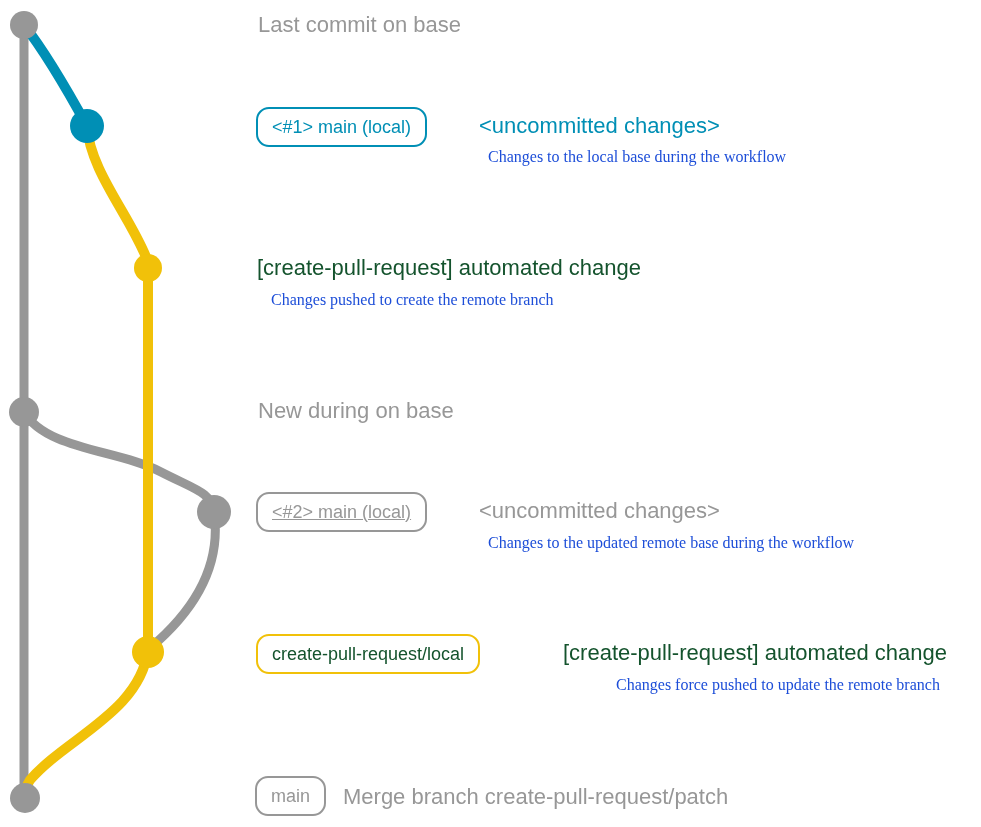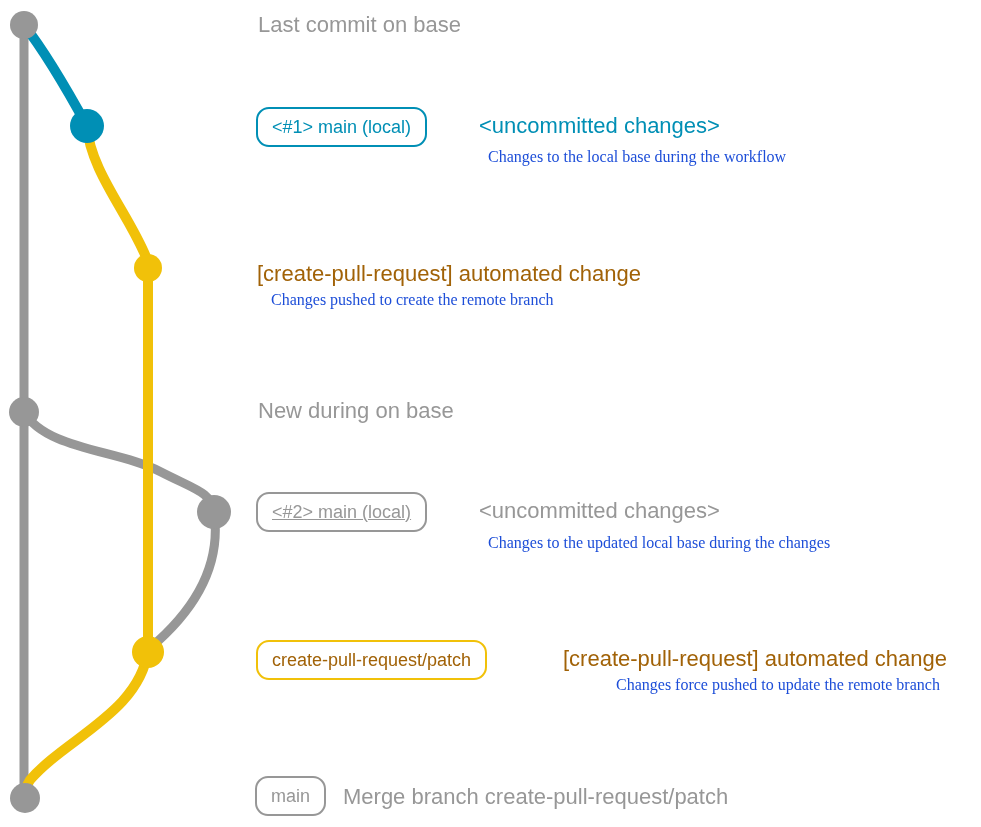--- a/index.html
+++ b/index.html
@@ -34,21 +34,21 @@
     align-items:center;
     padding:0 14px;
     border:2px solid;
     border-radius:13px;
     background:#ffffff;
     font-size:18px;
     white-space:nowrap;
   }
   .c-gray{color:#979797;border-color:#979797;}
   .c-blue{color:#008fb5;border-color:#008fb5;}
-  .c-yellow{color:#a16207;border-color:#f1c109;margin-top:6px;}
+  .c-yellow{color:#14532d;border-color:#f1c109;}
 </style>
 </head>
 <body>
 
 <div class="stage">
 
   <svg class="graph-svg" width="981" height="827" viewBox="0 0 981 827">
 
     <path d="M 24 25 L 24 798" stroke="#979797" stroke-width="9" fill="none"></path>
 
@@ -77,22 +77,22 @@
   <div class="label c-blue" style="left:479px;top:113px;">&lt;uncommitted changes&gt;</div>
   <div class="note" style="left:488px;top:145px;">Changes to the local base during the workflow</div>
 
   <div class="label c-yellow" style="left:257px;top:255px;">[create-pull-request] automated change</div>
   <div class="note" style="left:271px;top:288px;">Changes pushed to create the remote branch</div>
 
   <div class="label c-gray" style="left:258px;top:398px;">New during on base</div>
 
   <div class="badge c-gray" style="left:256px;top:492px;text-decoration:underline;">&lt;#2&gt; main (local)</div>
   <div class="label c-gray" style="left:479px;top:498px;">&lt;uncommitted changes&gt;</div>
-  <div class="note" style="left:488px;top:531px;">Changes to the updated local base during the changes</div>
+  <div class="note" style="left:488px;top:531px;">Changes to the updated remote base during the workflow</div>
 
-  <div class="badge c-yellow" style="left:256px;top:634px;">create-pull-request/patch</div>
+  <div class="badge c-yellow" style="left:256px;top:634px;">create-pull-request/local</div>
   <div class="label c-yellow" style="left:563px;top:640px;">[create-pull-request] automated change</div>
   <div class="note" style="left:576px;top:673px;margin-left:40px;">Changes force pushed to update the remote branch</div>
 
   <div class="badge c-gray" style="left:255px;top:776px;">main</div>
   <div class="label c-gray" style="left:343px;top:784px;">Merge branch create-pull-request/patch</div>
 
 </div>
 
 </body></html>

